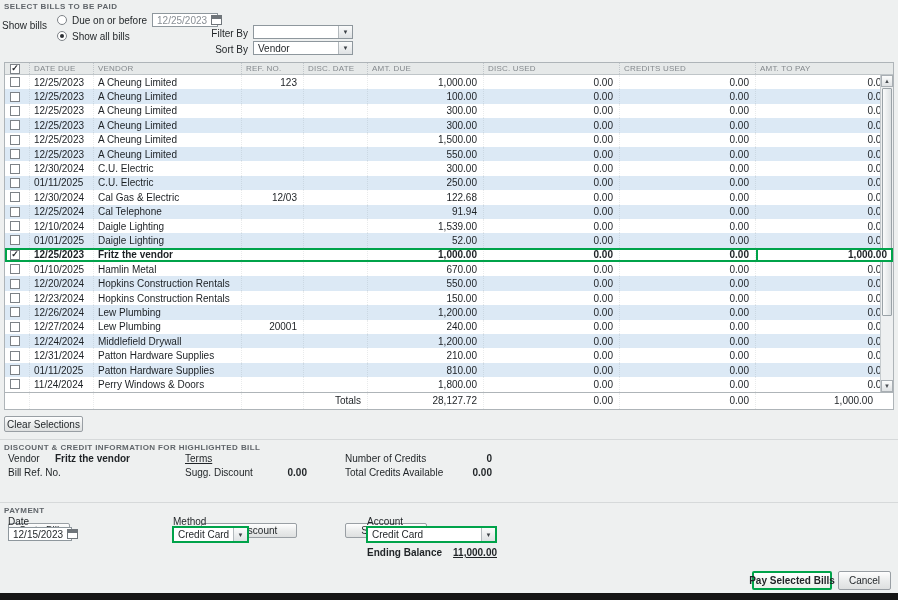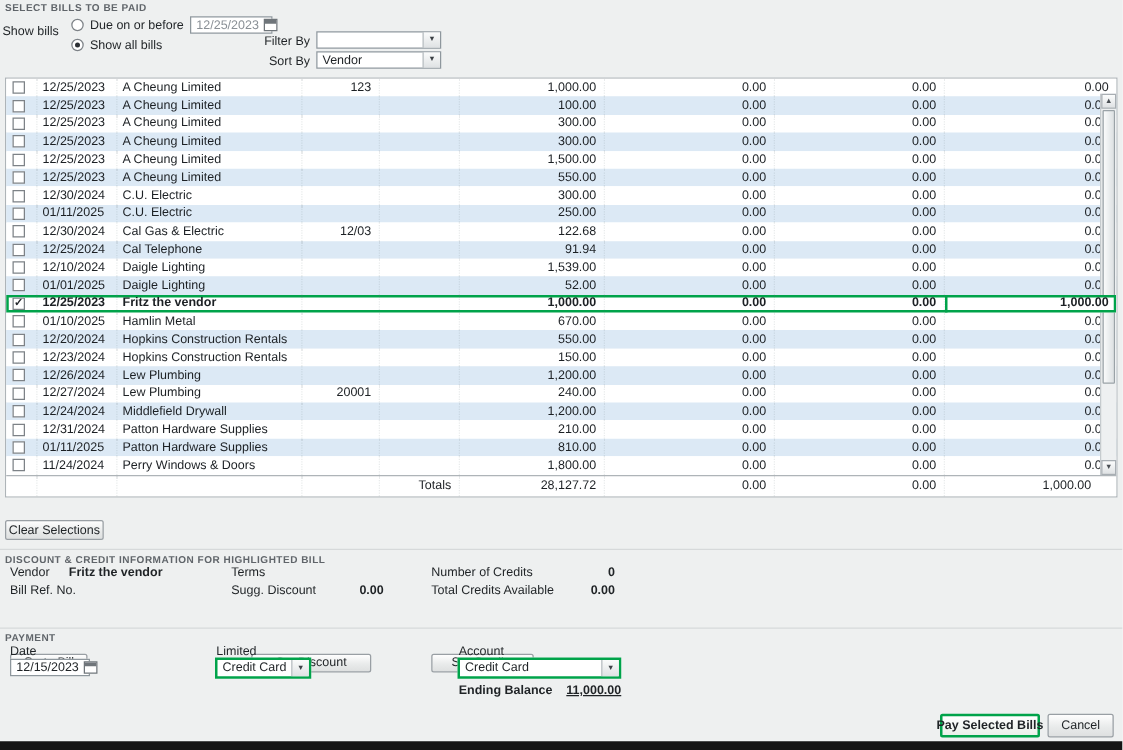--- a/index.html
+++ b/index.html
@@ -105,20 +105,33 @@
     <span class="arrow">▼</span>
   </div>
 
   <div class="fieldlabel" style="left:200px; top:44px;">Sort By</div>
   <div class="combo" style="left:253px; top:41px; width:100px;">
     <span class="combo-val">Vendor</span>
     <span class="arrow">▼</span>
   </div>
 
   <div class="bills-table">
+    <div class="thead">
+      <div class="th c-check">
+          <span class="cb checked"></span>
+        </div>
+      <div class="th c-date">DATE DUE</div>
+      <div class="th c-vendor">VENDOR</div>
+      <div class="th c-ref">REF. NO.</div>
+      <div class="th c-ddate">DISC. DATE</div>
+      <div class="th c-amtdue">AMT. DUE</div>
+      <div class="th c-dused">DISC. USED</div>
+      <div class="th c-cused">CREDITS USED</div>
+      <div class="th c-pay">AMT. TO PAY</div>
+    </div>
 
     <div>
         <div class="trow white">
     <div class="td c-check">
             <span class="cb"></span>
           </div>
     <div class="td c-date">12/25/2023</div>
     <div class="td c-vendor">A Cheung Limited</div>
     <div class="td c-ref num">123</div>
     <div class="td c-ddate"></div>
@@ -424,40 +437,40 @@
   <div class="btn btn-clear">Clear Selections</div>
 
   <div class="sec sec-disc">
     <div class="section-title">DISCOUNT &amp; CREDIT INFORMATION FOR HIGHLIGHTED BILL</div>
 
     <span class="lbl abs" style="left:8px; top:13px;">Vendor</span>
     <span class="lbl abs boldval" style="left:55px; top:13px;">Fritz the vendor</span>
     <span class="lbl abs" style="left:8px; top:27px;">Bill Ref. No.</span>
     <span class="lbl abs boldval" style="left:70px; top:27px;"></span>
 
-    <span class="lbl abs" style="left:185px; top:13px;">Terms</span>
+    <span class="lbl abs" style="left:185px; top:13px;text-decoration:underline;">Terms</span>
     <span class="lbl abs" style="left:240px; top:13px;"></span>
     <span class="lbl abs" style="left:185px; top:27px;">Sugg. Discount</span>
     <span class="valbox" style="left:255px; top:27px; width:52px;">0.00</span>
 
     <span class="lbl abs" style="left:345px; top:13px;">Number of Credits</span>
     <span class="valbox" style="left:420px; top:13px; width:72px;">0</span>
     <span class="lbl abs" style="left:345px; top:27px;">Total Credits Available</span>
     <span class="valbox" style="left:420px; top:27px; width:72px;">0.00</span>
 
     <div class="btn btn-inrow" style="left:8px; top:39px; width:62px;">Go to Bill</div>
     <div class="btn btn-inrow" style="left:201px; top:39px; width:96px;">Set Discount</div>
     <div class="btn btn-inrow" style="left:345px; top:39px; width:82px;">Set Credits</div>
   </div>
 
   <div class="sec sec-pay">
     <div class="section-title">PAYMENT</div>
 
     <span class="lbl abs" style="left:8px; top:13px;">Date</span>
-    <span class="lbl abs" style="left:173px; top:13px;">Limited</span>
+    <span class="lbl abs" style="left:173px; top:13px;">Method</span>
     <span class="lbl abs" style="left:367px; top:13px;">Account</span>
 
     <span class="datefield abs" style="left:8px; top:24px; width:64px;">
       <span>12/15/2023</span>
       <span class="cal-icon"></span>
     </span>
 
     <div class="combo green" style="left:172px; top:23px; width:77px;">
       <span class="combo-val">Credit Card</span>
       <span class="arrow">▼</span>

